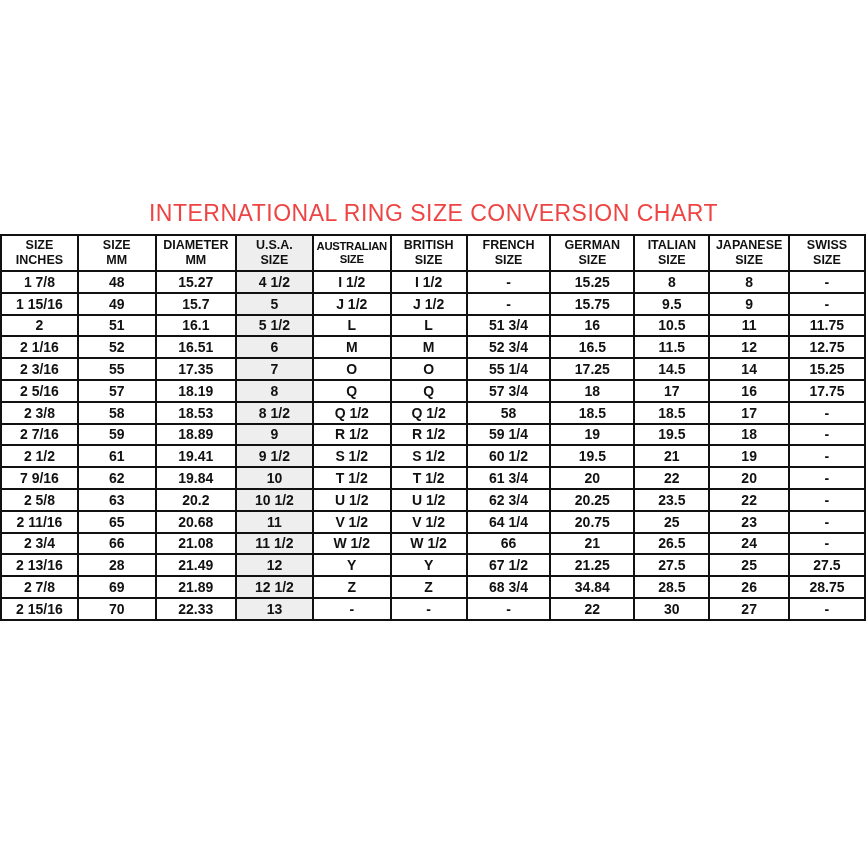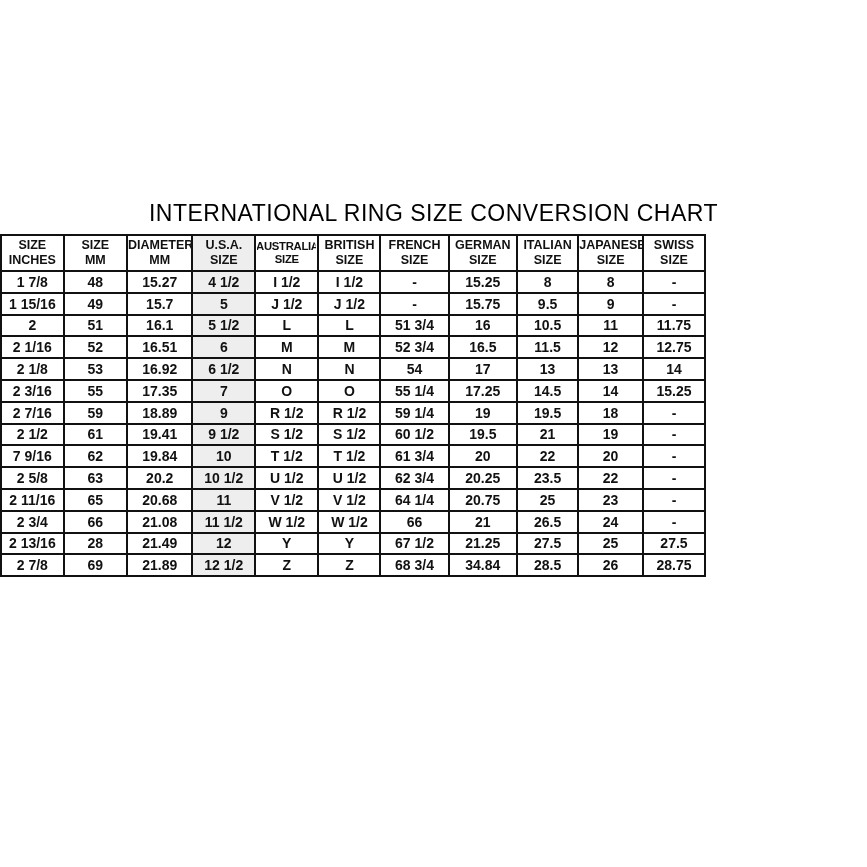--- a/index.html
+++ b/index.html
@@ -17,25 +17,25 @@
     position: relative;
   }
   .title {
     margin: 0;
     padding-top: 200px;
     padding-bottom: 7px;
     text-align: center;
     font-size: 23px;
     font-weight: 400;
     letter-spacing: 0.5px;
-    color: #000000;
+    color: #ef4444;
     white-space: nowrap;
   }
   table.ring-table {
-    width: 706px;
+    width: 866px;
     border-collapse: collapse;
     table-layout: fixed;
     margin: 0;
     border: 2px solid #111111;
   }
   table.ring-table th,
   table.ring-table td {
     border: 2px solid #111111;
     text-align: center;
     vertical-align: middle;
@@ -172,46 +172,59 @@
           <td>6</td>
           <td>M</td>
           <td>M</td>
           <td>52 3/4</td>
           <td>16.5</td>
           <td>11.5</td>
           <td>12</td>
           <td>12.75</td>
         </tr>
         <tr>
-          <td>2 1/8</td>
-          <td>53</td>
-          <td>16.92</td>
-          <td>6 1/2</td>
-          <td>N</td>
-          <td>N</td>
-          <td>54</td>
-          <td>17</td>
-          <td>13</td>
-          <td>13</td>
-          <td>14</td>
-        </tr>
-        <tr>
           <td>2 3/16</td>
           <td>55</td>
           <td>17.35</td>
           <td>7</td>
           <td>O</td>
           <td>O</td>
           <td>55 1/4</td>
           <td>17.25</td>
           <td>14.5</td>
           <td>14</td>
           <td>15.25</td>
         </tr>
         <tr>
+          <td>2 5/16</td>
+          <td>57</td>
+          <td>18.19</td>
+          <td>8</td>
+          <td>Q</td>
+          <td>Q</td>
+          <td>57 3/4</td>
+          <td>18</td>
+          <td>17</td>
+          <td>16</td>
+          <td>17.75</td>
+        </tr>
+        <tr>
+          <td>2 3/8</td>
+          <td>58</td>
+          <td>18.53</td>
+          <td>8 1/2</td>
+          <td>Q 1/2</td>
+          <td>Q 1/2</td>
+          <td>58</td>
+          <td>18.5</td>
+          <td>18.5</td>
+          <td>17</td>
+          <td>-</td>
+        </tr>
+        <tr>
           <td>2 7/16</td>
           <td>59</td>
           <td>18.89</td>
           <td>9</td>
           <td>R 1/2</td>
           <td>R 1/2</td>
           <td>59 1/4</td>
           <td>19</td>
           <td>19.5</td>
           <td>18</td>
@@ -301,15 +314,28 @@
           <td>21.89</td>
           <td>12 1/2</td>
           <td>Z</td>
           <td>Z</td>
           <td>68 3/4</td>
           <td>34.84</td>
           <td>28.5</td>
           <td>26</td>
           <td>28.75</td>
         </tr>
+        <tr>
+          <td>2 15/16</td>
+          <td>70</td>
+          <td>22.33</td>
+          <td>13</td>
+          <td>-</td>
+          <td>-</td>
+          <td>-</td>
+          <td>22</td>
+          <td>30</td>
+          <td>27</td>
+          <td>-</td>
+        </tr>
       </tbody>
   </table>
 </div>
 
 </body></html>

